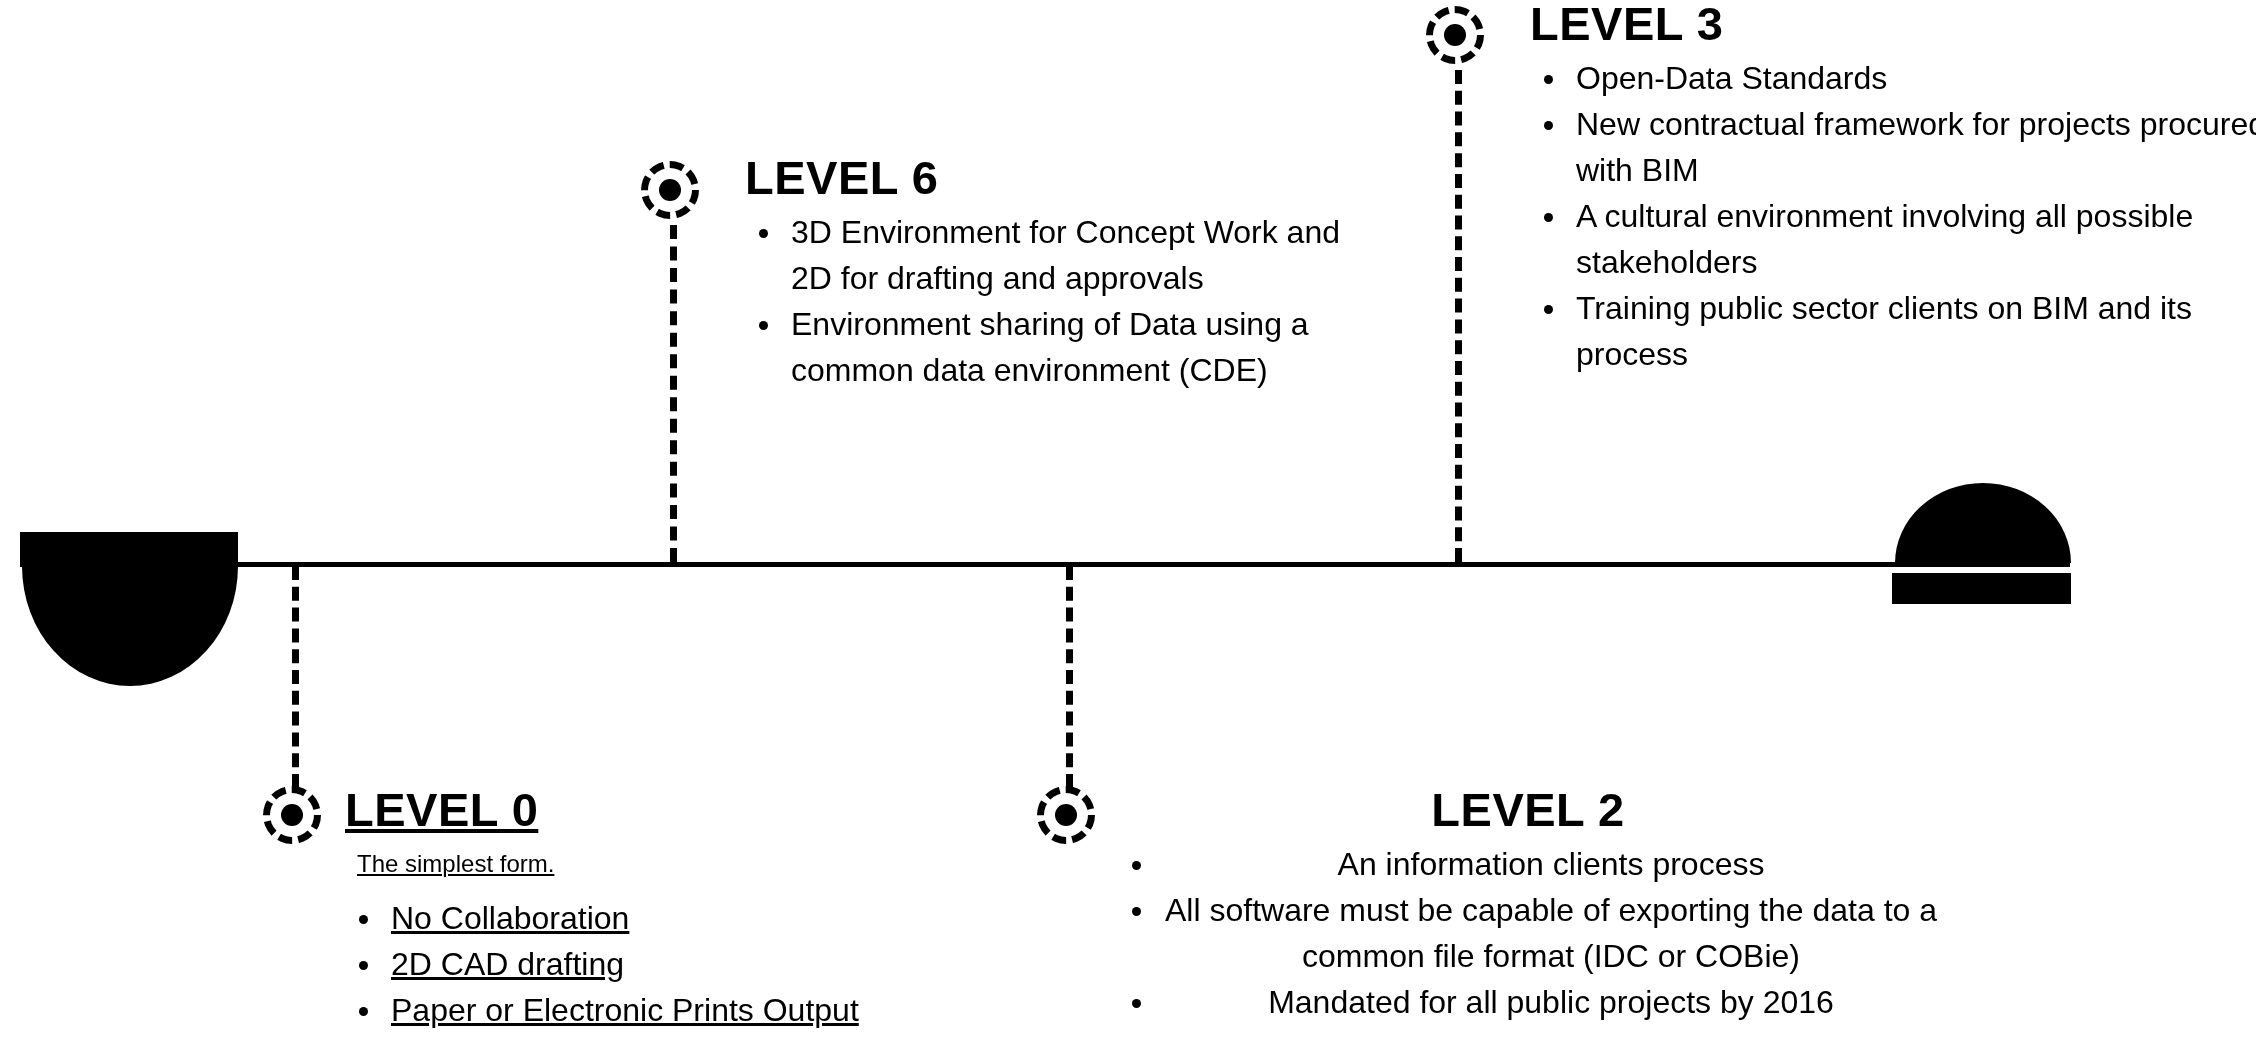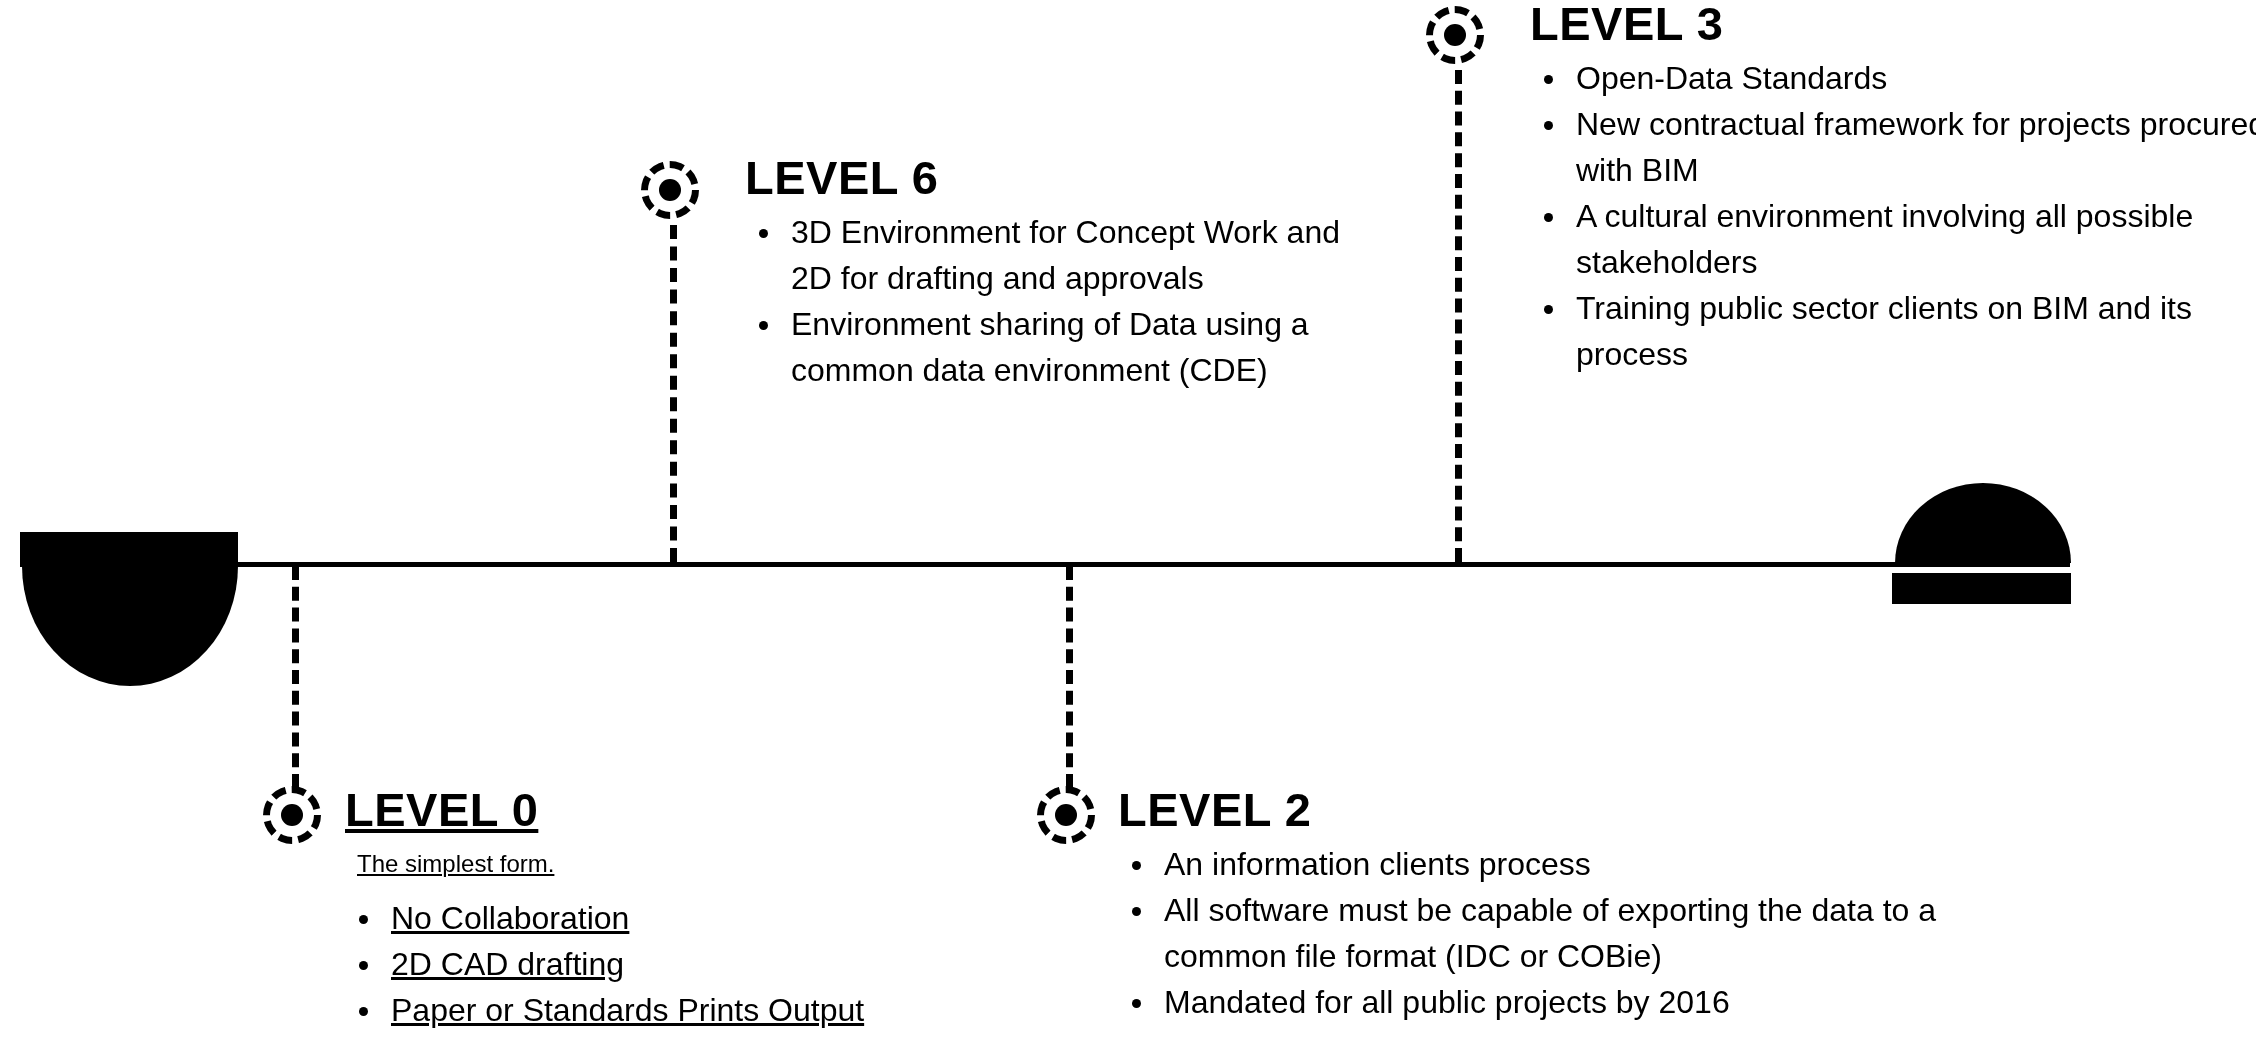--- a/index.html
+++ b/index.html
@@ -147,21 +147,21 @@
   #text-0   { left: 345px; top: 786px; width: 640px; text-decoration: underline; }
 
   
   #marker-1 { left: 641px; top: 161px; }
   #stem-1   { left: 670px; top: 225px; height: 337px; }
   #text-1   { left: 745px; top: 154px; width: 640px; }
 
   
   #stem-2   { left: 1066px; top: 566px; height: 222px; }
   #marker-2 { left: 1037px; top: 786px; }
-  #text-2   { left: 1118px; top: 786px; width: 820px; }
+  #text-2   { left: 1118px; top: 786px; width: 820px; text-align: center; }
 
   
   #marker-3 { left: 1426px; top: 6px; }
   #stem-3   { left: 1455px; top: 70px; height: 492px; }
   #text-3   { left: 1530px; top: 0px; width: 740px; }
 </style>
 </head>
 <body>
 
 <div id="stage">
@@ -177,21 +177,21 @@
   <div class="stem" id="stem-0"></div>
   <div class="marker" id="marker-0">
     <span class="marker-core"></span>
   </div>
   <div class="level" id="text-0">
     <div class="level-title">LEVEL 0</div>
     <p class="level-lead">The simplest form.</p>
     <ul class="level-list">
       <li>No Collaboration</li>
       <li>2D CAD drafting</li>
-      <li>Paper or Standards Prints Output</li>
+      <li>Paper or Electronic Prints Output</li>
     </ul>
   </div>
 
   <div class="marker" id="marker-1">
     <span class="marker-core"></span>
   </div>
   <div class="stem" id="stem-1"></div>
   <div class="level" id="text-1">
     <div class="level-title">LEVEL 6</div>
     <ul class="level-list">

